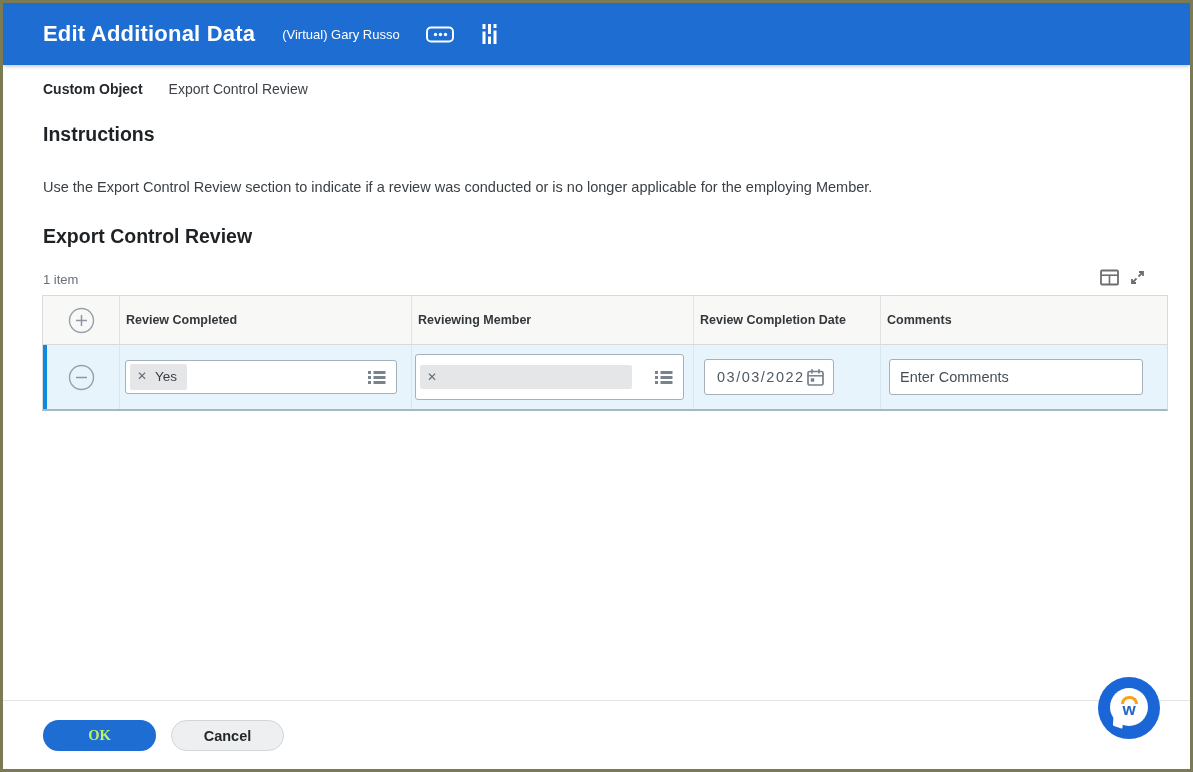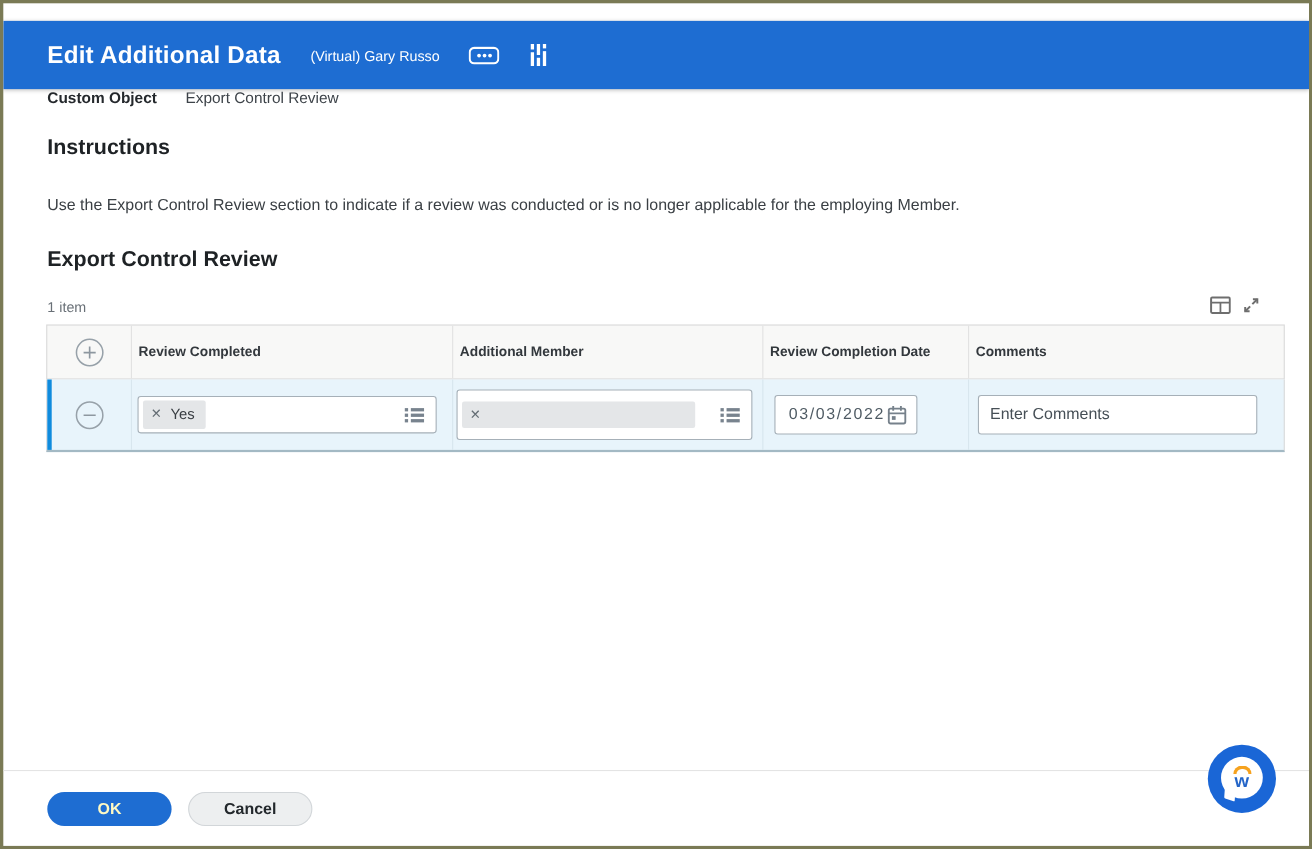--- a/index.html
+++ b/index.html
@@ -4,21 +4,21 @@
 <style>
   * { margin:0; padding:0; box-sizing:border-box; }
   html,body { background:#c9c9c9; }
   .page {
     position:relative; width:1193px; height:772px;
     background:#ffffff; border:3px solid #7a7a55; overflow:hidden;
     font-family:"Liberation Sans","DejaVu Sans",sans-serif; color:#2b3036;
   }
   
   .topbar {
-    position:absolute; left:0; top:16px; width:100%; height:62px;
+    position:absolute; left:0; top:0; width:100%; height:62px;
     background:#1e6dd2; display:flex; align-items:center;
     box-shadow:0 1px 4px rgba(0,0,0,.28); z-index:3;
   }
   .topbar-title { margin-left:40px; font-size:22px; font-weight:bold; color:#fff; letter-spacing:.2px; }
   .topbar-context { margin-left:27px; font-size:13px; color:#fff; }
   .topbar-icon { margin-left:26px; display:flex; align-items:center; cursor:pointer; }
   
   .custom-object { position:absolute; left:40px; top:78px; display:flex; align-items:baseline; }
   .custom-object .lbl { font-size:14px; font-weight:bold; color:#24282c; }
   .custom-object .val { margin-left:26px; font-size:14px; color:#3d4349; }
@@ -64,22 +64,22 @@
                 border:1px solid #a6b0b8; border-radius:3px; width:130px; height:36px;
                 margin-left:10px; padding:0 8px 0 12px; cursor:text; }
   .date-text { font-size:14.5px; color:#4e5a63; letter-spacing:1.5px; }
   .comments-input { width:100%; height:36px; margin:0 10px 0 8px; background:#fff;
                     border:1px solid #a6b0b8; border-radius:3px; padding:12px 10px;
                     font-size:14.5px; color:#2f363c; font-family:inherit; outline:none; }
   .comments-input::placeholder { color:#464f56; opacity:1; }
   
   .footer-divider { position:absolute; left:0; top:697px; width:100%; height:1px; background:#e4e4e4; }
   .btn-ok { position:absolute; left:40px; top:717px; width:113px; height:31px; border-radius:16px;
-            background:#1e6dd2; border:none; color:#fef9c3; font-size:14.5px; font-weight:bold;
-            font-family:Liberation Sans, sans-serif; cursor:pointer; }
+            background:#1e6dd2; border:none; color:#bef264; font-size:14.5px; font-weight:bold;
+            font-family:Liberation Serif, serif; cursor:pointer; }
   .btn-cancel { position:absolute; left:168px; top:717px; width:113px; height:31px; border-radius:16px;
             background:#edeff0; border:1px solid #d2d6d9; color:#23282c; font-size:14.5px;
             font-weight:bold; font-family:inherit; cursor:pointer; }
   
   .assistant { position:absolute; left:1095px; top:674px; width:62px; height:62px; border-radius:50%;
                background:#1a66d6; z-index:5; cursor:pointer; }
   .assistant .bubble { position:absolute; left:12px; top:11px; width:38px; height:38px;
                border-radius:50%; background:#fff; display:flex; flex-direction:column;
                align-items:center; justify-content:center; }
   .assistant .tail { position:absolute; left:15px; top:40px; width:10px; height:10px;
@@ -150,21 +150,21 @@
       <div class="th c0 tool-col">
         <button class="round-btn">
           <svg width="27" height="27" viewBox="0 0 27 27">
             <circle cx="13.5" cy="13.5" r="12" fill="none" stroke="#97a1a9" stroke-width="1.4"></circle>
             <line x1="8" y1="13.5" x2="19" y2="13.5" stroke="#8d97a0" stroke-width="1.5"></line>
             <line x1="13.5" y1="8" x2="13.5" y2="19" stroke="#8d97a0" stroke-width="1.5"></line>
           </svg>
         </button>
       </div>
       <div class="th c1">Review Completed</div>
-      <div class="th c2">Additional Member</div>
+      <div class="th c2">Reviewing Member</div>
       <div class="th c3">Review Completion Date</div>
       <div class="th c4">Comments</div>
     </div>
 
     <div class="trow">
       <div class="sel-bar"></div>
 
       <div class="td c0 center">
         <button class="round-btn">
           <svg width="27" height="27" viewBox="0 0 27 27">

